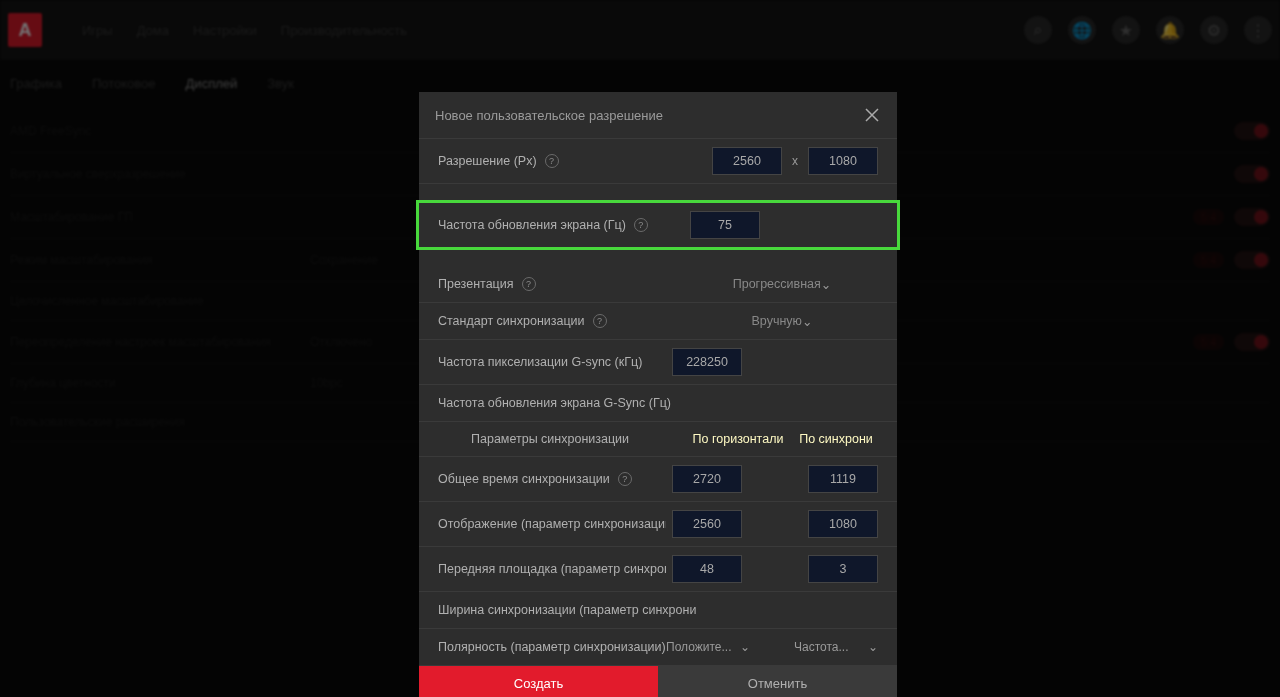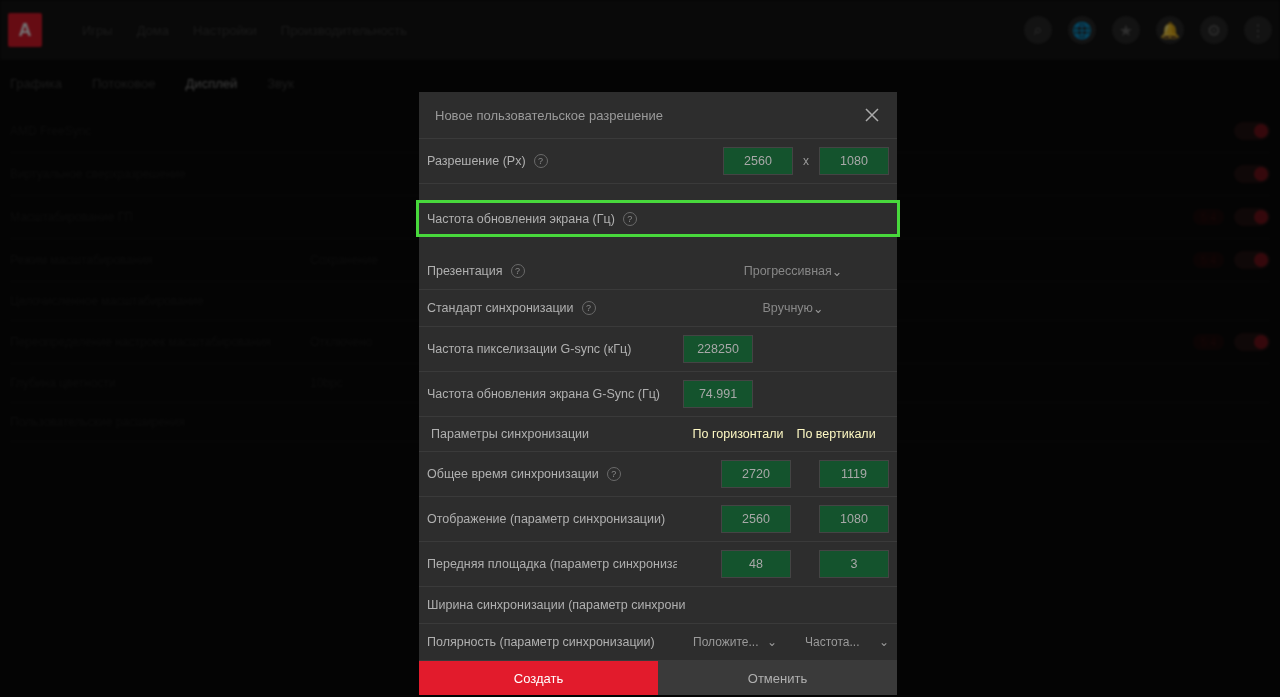--- a/index.html
+++ b/index.html
@@ -167,21 +167,21 @@
   height: 18px;
   display: flex;
   align-items: center;
   justify-content: center;
 }
 .modal-body {
 }
 .modal-row {
   display: flex;
   align-items: center;
-  padding: 8px 8px;
+  padding: 8px 19px;
   border-bottom: 1px solid #3a3a3a;
   min-height: 37px;
 }
 .modal-label {
   flex: 1;
   display: flex;
   align-items: center;
   gap: 8px;
   color: #b0b0b0;
   font-size: 12.5px;
@@ -201,21 +201,21 @@
   flex-shrink: 0;
 }
 .inputs-cell {
   display: flex;
   align-items: center;
   gap: 8px;
 }
 .num-input {
   width: 70px;
   height: 28px;
-  background: #14532d;
+  background: #0f172a;
   border: 1px solid #444;
   color: #a8a8a8;
   text-align: center;
   font-size: 12.5px;
   outline: none;
 }
 .x-sep {
   color: #9a9a9a;
   font-size: 12px;
   width: 10px;
@@ -238,20 +238,21 @@
   color: #9a9a9a;
 }
 .dual-header {
   display: flex;
   align-items: center;
   padding: 10px 12px;
   border-bottom: 1px solid #3a3a3a;
 }
 .dual-header .modal-label {
   flex: 1;
+  margin-left: 40px;
 }
 .dual-header .col-h {
   width: 98px;
   text-align: center;
   color: #fef9c3;
   font-size: 12.5px;
 }
 .mini-select {
   width: 84px;
   display: flex;
@@ -279,21 +280,21 @@
 .footer-btn.create {
   background: #e21b2c;
   color: #fff;
 }
 .row-right-fixed {
   width: 212px;
   display: flex;
   justify-content: flex-start;
 }
 .row-right-fixed.dual {
-  justify-content: flex-end;
+  justify-content: space-between;
   gap: 28px;
 }
 .row-right-fixed .num-input:first-child {
   margin-left: 6px;
 }
 </style>
 </head>
 <body>
 
 <div class="backdrop">
@@ -393,20 +394,23 @@
         <span class="x-sep">x</span>
         <input class="num-input" value="1080" style="">
       </div>
     </div>
 
     <div class="modal-row highlight-row">
       <div class="modal-label">
         <span>Частота обновления экрана (Гц)</span>
         <span class="help-icon">?</span>
       </div>
+      <div class="inputs-cell" style="width:196px;">
+        <input class="num-input" style="margin-left: 8px;" value="75">
+      </div>
     </div>
 
     <div class="modal-row">
       <div class="modal-label">
         <span>Презентация</span>
         <span class="help-icon">?</span>
       </div>
       <div class="select-cell">
         <span>Прогрессивная</span>
         <span class="chevron">⌄</span>
@@ -432,31 +436,28 @@
       <div class="row-right-fixed">
         <input class="num-input" value="228250" style="">
       </div>
     </div>
 
     <div class="modal-row">
       <div class="modal-label">
         <span>Частота обновления экрана G-Sync (Гц)</span>
 
       </div>
-      <div class="row-right-fixed">
-        <input class="num-input" value="74.991" style="">
-      </div>
     </div>
 
     <div class="dual-header">
       <div class="modal-label">
         <span>Параметры синхронизации</span>
       </div>
       <div class="col-h">По горизонтали</div>
-      <div class="col-h">По вертикали</div>
+      <div class="col-h">По синхрони</div>
     </div>
 
     <div class="modal-row">
       <div class="modal-label">
         <span>Общее время синхронизации</span>
         <span class="help-icon">?</span>
       </div>
       <div class="row-right-fixed dual">
         <input class="num-input" value="2720" style="">
         <input class="num-input" value="1119" style="">

